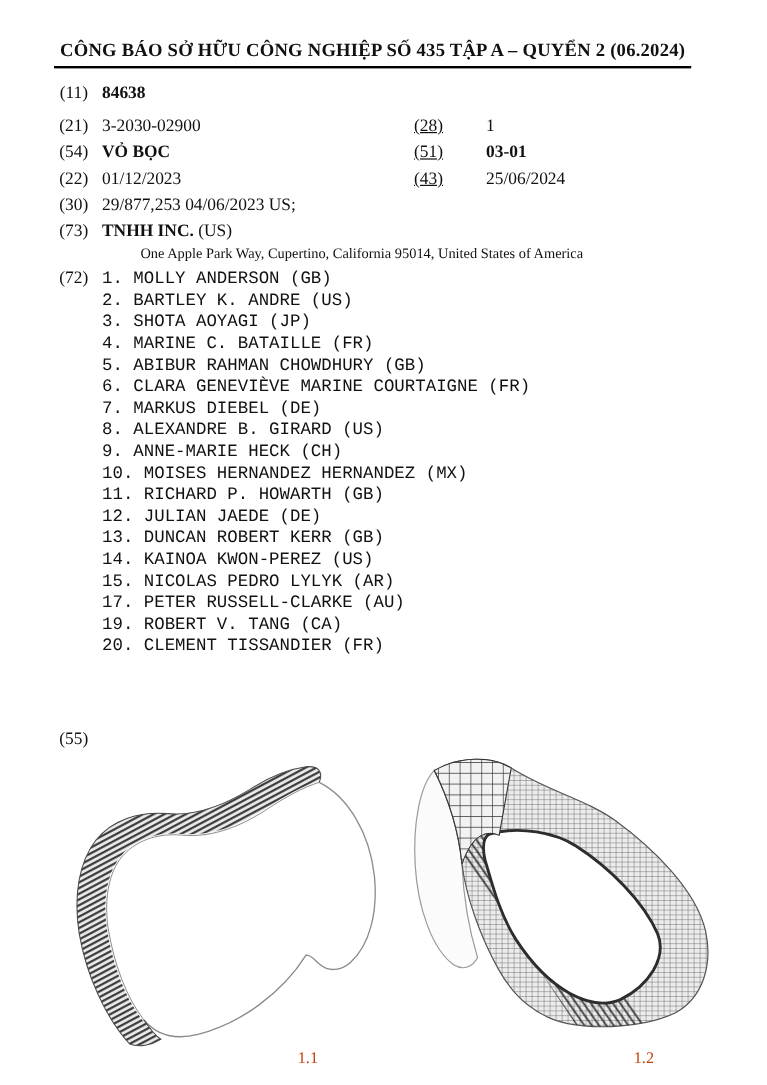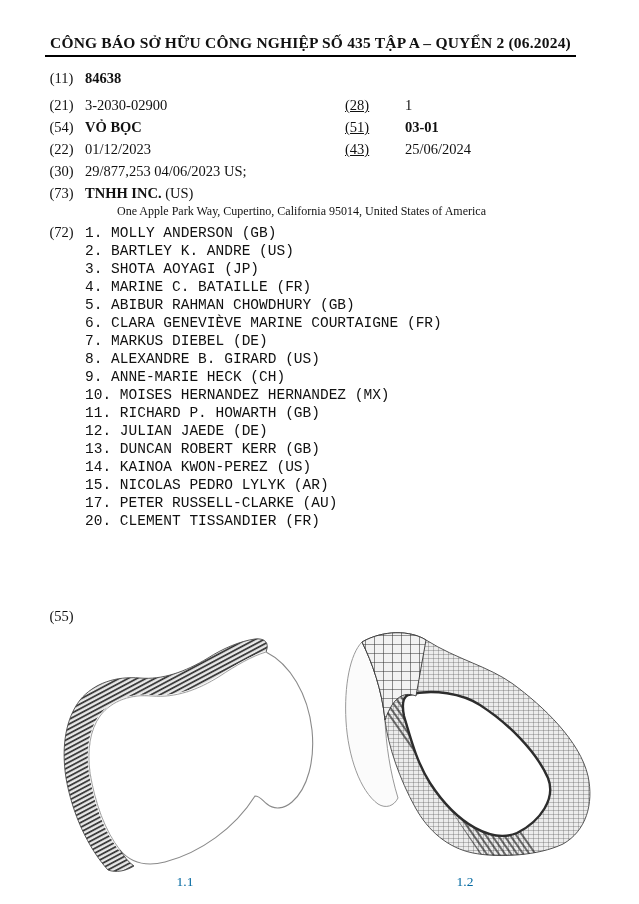--- a/index.html
+++ b/index.html
@@ -24,21 +24,21 @@
   .row{position:absolute;left:38px;font-size:14.5px;white-space:nowrap;}
   .row .code{display:inline-block;width:47px;text-align:center;}
   .rrow{position:absolute;left:345px;font-size:14.5px;white-space:nowrap;}
   .rrow .code{display:inline-block;width:60px;text-decoration:underline;}
   .b{font-weight:bold;}
   .indent{position:absolute;left:85px;font-size:12px;white-space:nowrap;margin-left:32px;}
   .inv-list{position:absolute;left:85px;top:224px;font-size:14.5px;font-family:Liberation Mono, monospace;}
   .inv-list .inv{line-height:18px;height:18px;white-space:nowrap;}
   
   .fig{position:absolute;}
-  .figcap{position:absolute;font-size:13.5px;color:#0369a1;text-align:center;width:160px;}
+  .figcap{position:absolute;font-size:13.5px;color:#c2410c;text-align:right;width:160px;}
 </style>
 </head>
 <body>
 
 <div id="page">
 
   <div class="hdr-wrap">
     <span class="hdr">CÔNG BÁO SỞ HỮU CÔNG NGHIỆP SỐ 435 TẬP A – QUYỂN 2 (06.2024)</span>
   </div>
 
@@ -89,20 +89,21 @@
     <div class="inv">7. MARKUS DIEBEL (DE)</div>
     <div class="inv">8. ALEXANDRE B. GIRARD (US)</div>
     <div class="inv">9. ANNE-MARIE HECK (CH)</div>
     <div class="inv">10. MOISES HERNANDEZ HERNANDEZ (MX)</div>
     <div class="inv">11. RICHARD P. HOWARTH (GB)</div>
     <div class="inv">12. JULIAN JAEDE (DE)</div>
     <div class="inv">13. DUNCAN ROBERT KERR (GB)</div>
     <div class="inv">14. KAINOA KWON-PEREZ (US)</div>
     <div class="inv">15. NICOLAS PEDRO LYLYK (AR)</div>
     <div class="inv">17. PETER RUSSELL-CLARKE (AU)</div>
+    <div class="inv">19. ROBERT V. TANG (CA)</div>
     <div class="inv">20. CLEMENT TISSANDIER (FR)</div>
   </div>
 
 
   <div class="row" style="top:608px">
     <span class="code">(55)</span>
   </div>
 
   <svg class="fig" style="left:50px;top:638px" width="282" height="238" viewBox="0 0 282 238">
     <defs>

